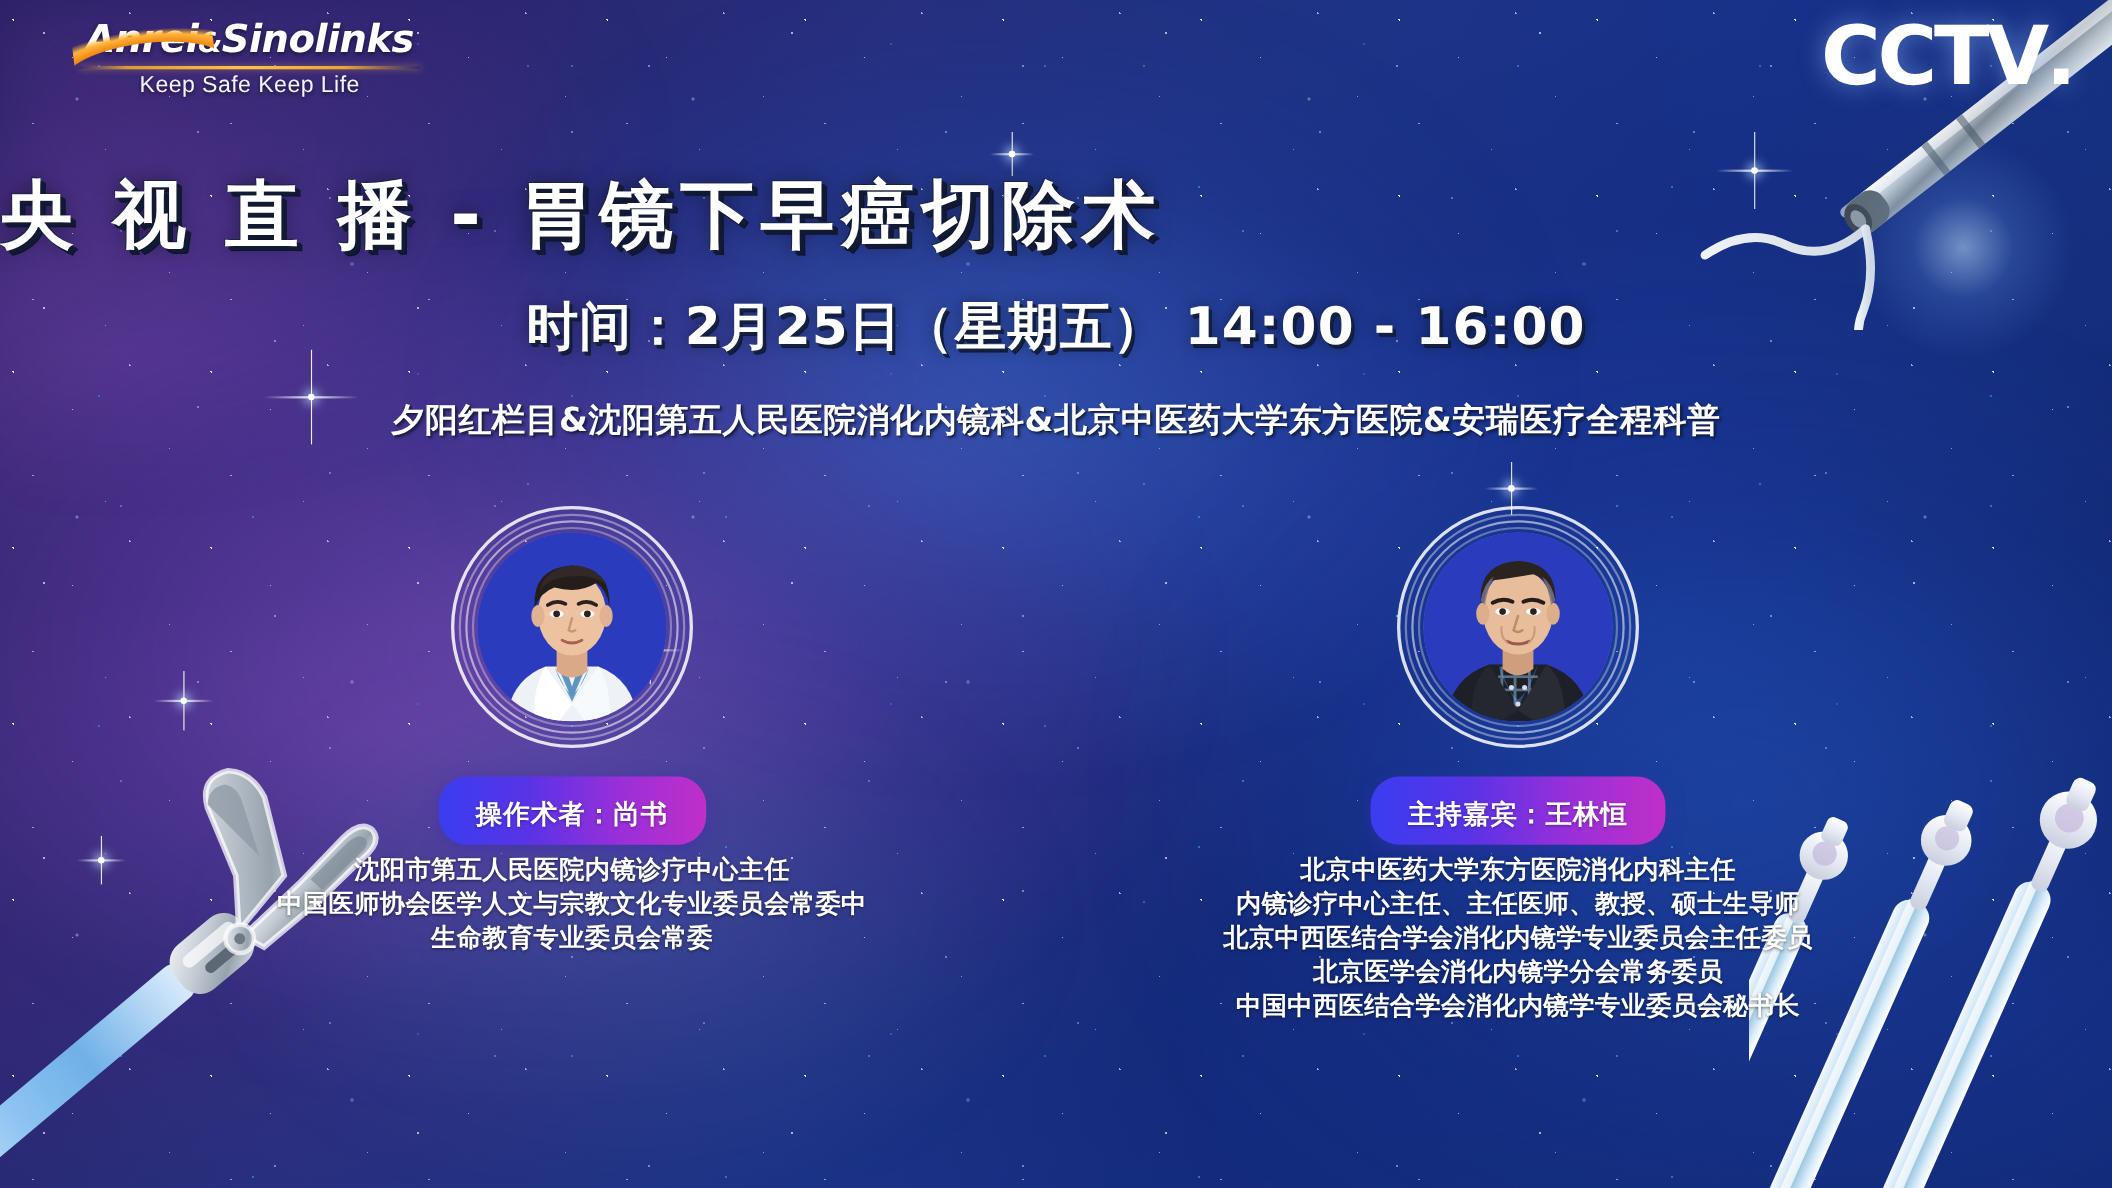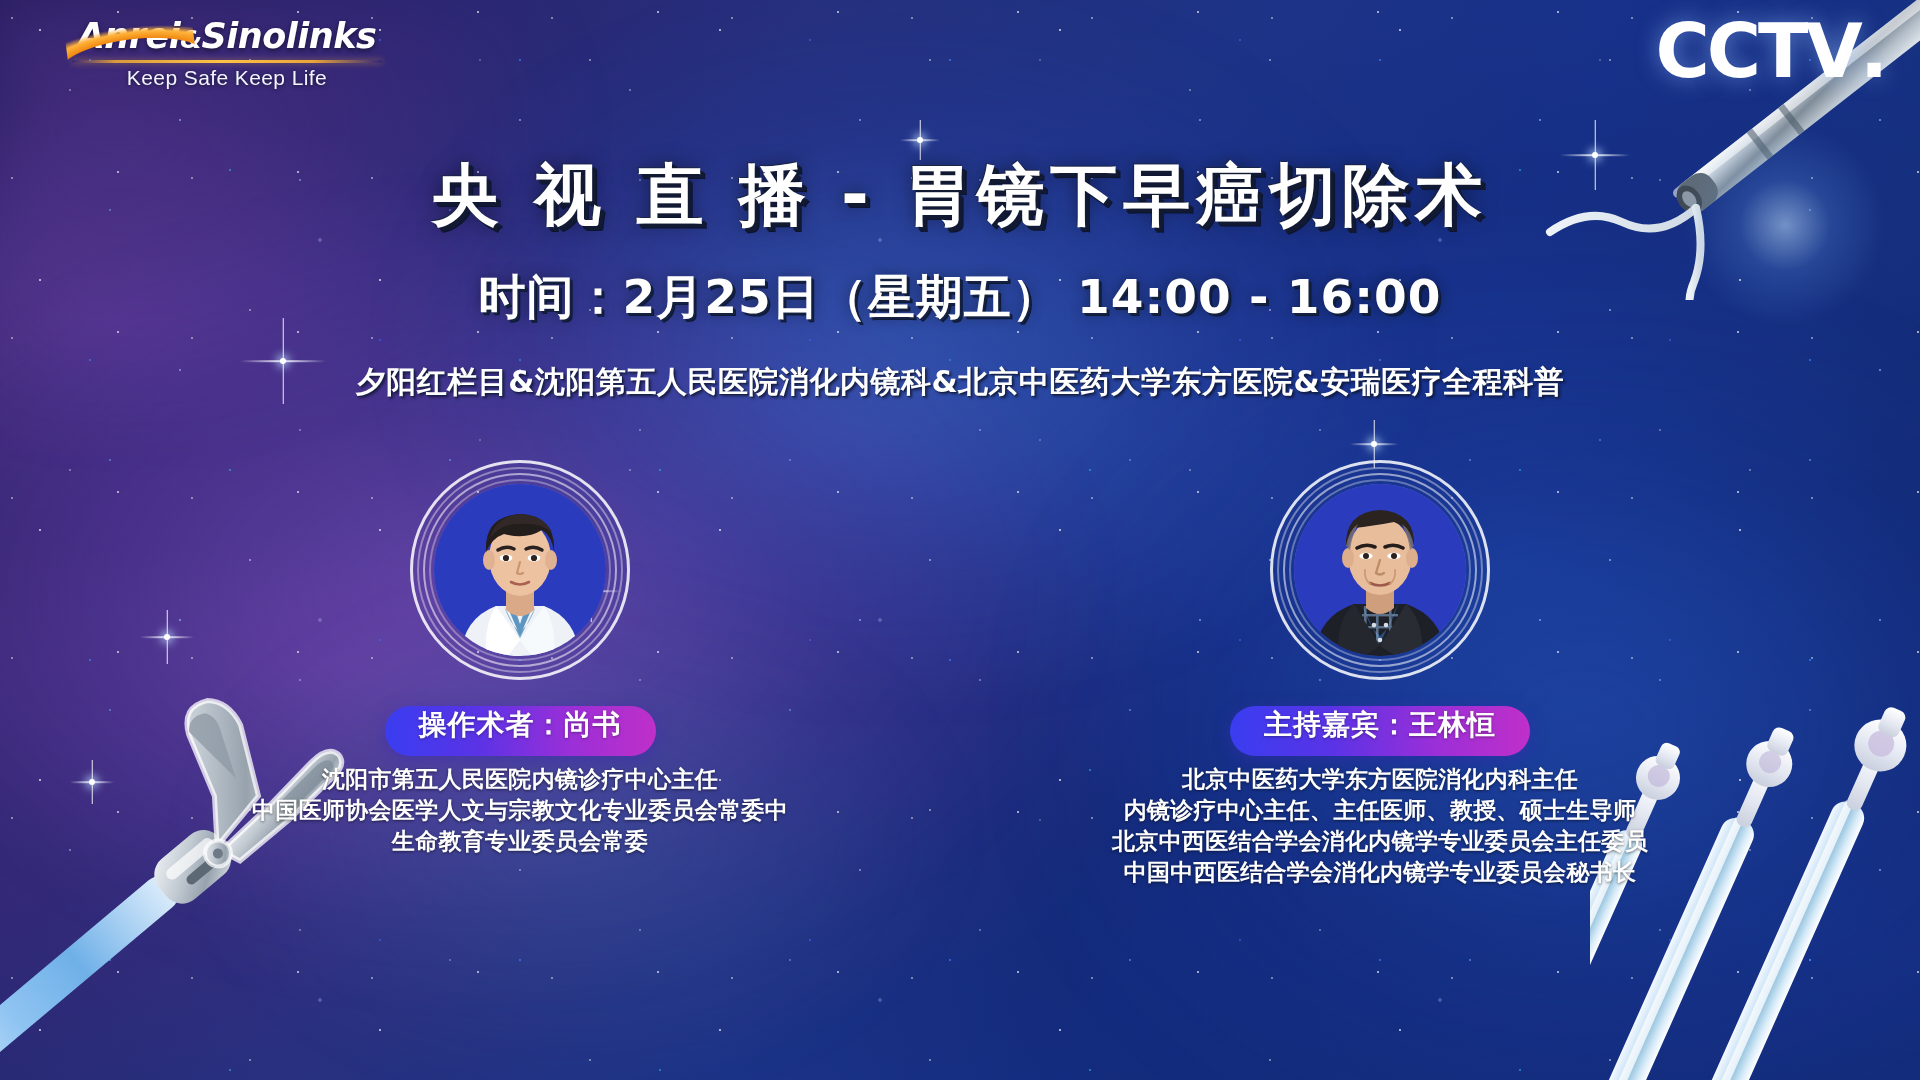--- a/index.html
+++ b/index.html
@@ -126,21 +126,21 @@
     position:absolute; right:32px; top:14px;
     font-family:"DejaVu Sans",sans-serif;
     font-weight:bold; font-size:74px; letter-spacing:-3px;
     color:#fff; line-height:1;
     text-shadow:0 0 22px rgba(150,190,255,.55);
   }
   #cctv-logo .dot { letter-spacing:0; }
 
   
   #headline {
-    position:absolute; left:0; right:0; top:150px; text-align:center;
+    position:absolute; left:0; right:0; top:150px; text-align:left;
     font-family:"DejaVu Sans",sans-serif;
     font-weight:bold; font-size:67px; letter-spacing:6px;
     color:#ffffff;
     text-shadow:
       3px 3px 0 #121a33, 4px 4px 0 #121a33, 5px 5px 0 #0d1430,
       -1px -1px 0 #1a2444, 0 0 18px rgba(0,0,0,.5);
   }
   #subtime {
     position:absolute; left:0; right:0; top:266px; text-align:center;
     font-family:"DejaVu Sans",sans-serif;
@@ -175,23 +175,23 @@
     position:absolute; inset:24px; border-radius:50%;
     overflow:hidden; background:#2e3fbe;
     box-shadow:inset 0 0 0 2px rgba(255,255,255,.25);
   }
 
   
   .face-svg { display:block; width:100%; height:100%; }
 
   .badge {
     display:inline-block; margin-top:26px;
-    padding:0 34px 12px; border-radius:26px;
-    font-family:"DejaVu Sans",sans-serif;
-    font-weight:bold; font-size:28px; letter-spacing:1px;
+    padding:18px 34px 12px; border-radius:26px;
+    font-family:"DejaVu Sans",sans-serif;
+    font-weight:bold; font-size:24px; letter-spacing:1px;
     color:#fff;
     background:linear-gradient(90deg,#3a3df0 0%,#5a33e6 34%,#9a2fd8 68%,#c02fc9 100%);
     box-shadow:0 4px 16px rgba(60,40,180,.5);
     text-shadow:0 1px 3px rgba(0,0,0,.35);
   }
 
   .bio { margin-top:8px; }
   .bio-line {
     font-family:"DejaVu Sans",sans-serif;
     font-weight:bold; font-size:23px; line-height:31px;
@@ -481,17 +481,18 @@
           <path d="M 71 86 Q 70 95 76 100" stroke="#cb9976" stroke-width="1.8" fill="none" stroke-linecap="round"></path>
           <path d="M 101 86 Q 102 95 96 100" stroke="#cb9976" stroke-width="1.8" fill="none" stroke-linecap="round"></path>
         </svg>
       </div>
     </div>
     <div class="badge">主持嘉宾：王林恒</div>
     <div class="bio">
       <div class="bio-line">北京中医药大学东方医院消化内科主任</div>
       <div class="bio-line">内镜诊疗中心主任、主任医师、教授、硕士生导师</div>
       <div class="bio-line">北京中西医结合学会消化内镜学专业委员会主任委员</div>
+      <div class="bio-line">北京医学会消化内镜学分会常务委员</div>
       <div class="bio-line">中国中西医结合学会消化内镜学专业委员会秘书长</div>
     </div>
   </div>
 
 </div>
 
 </body></html>

